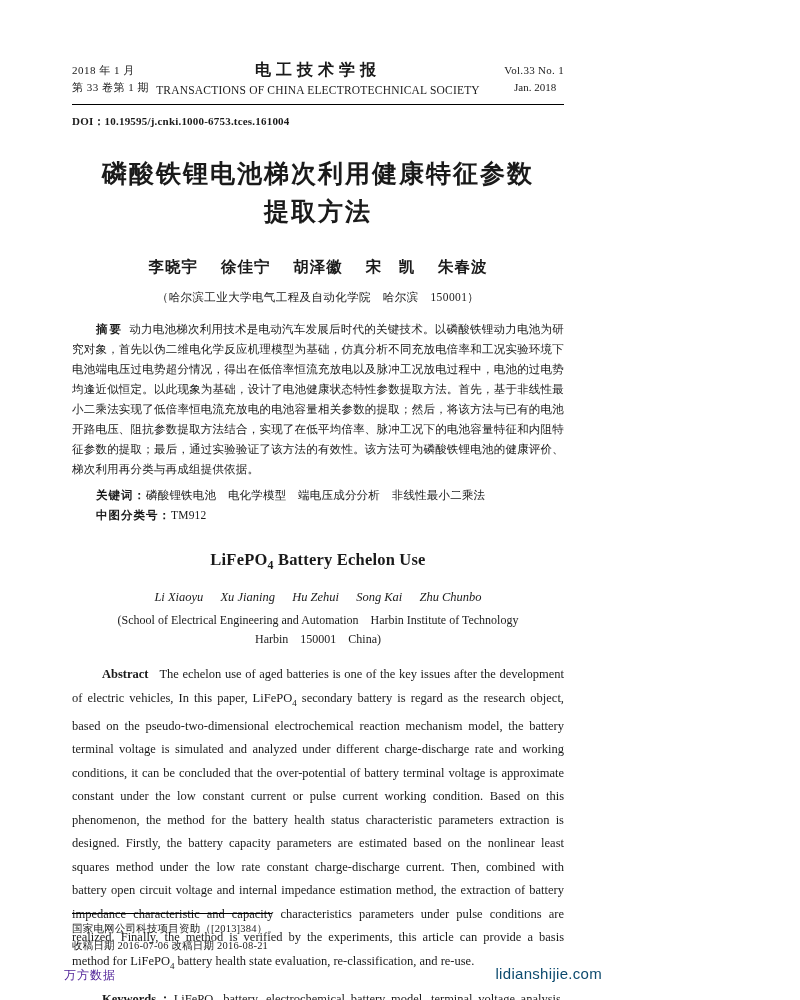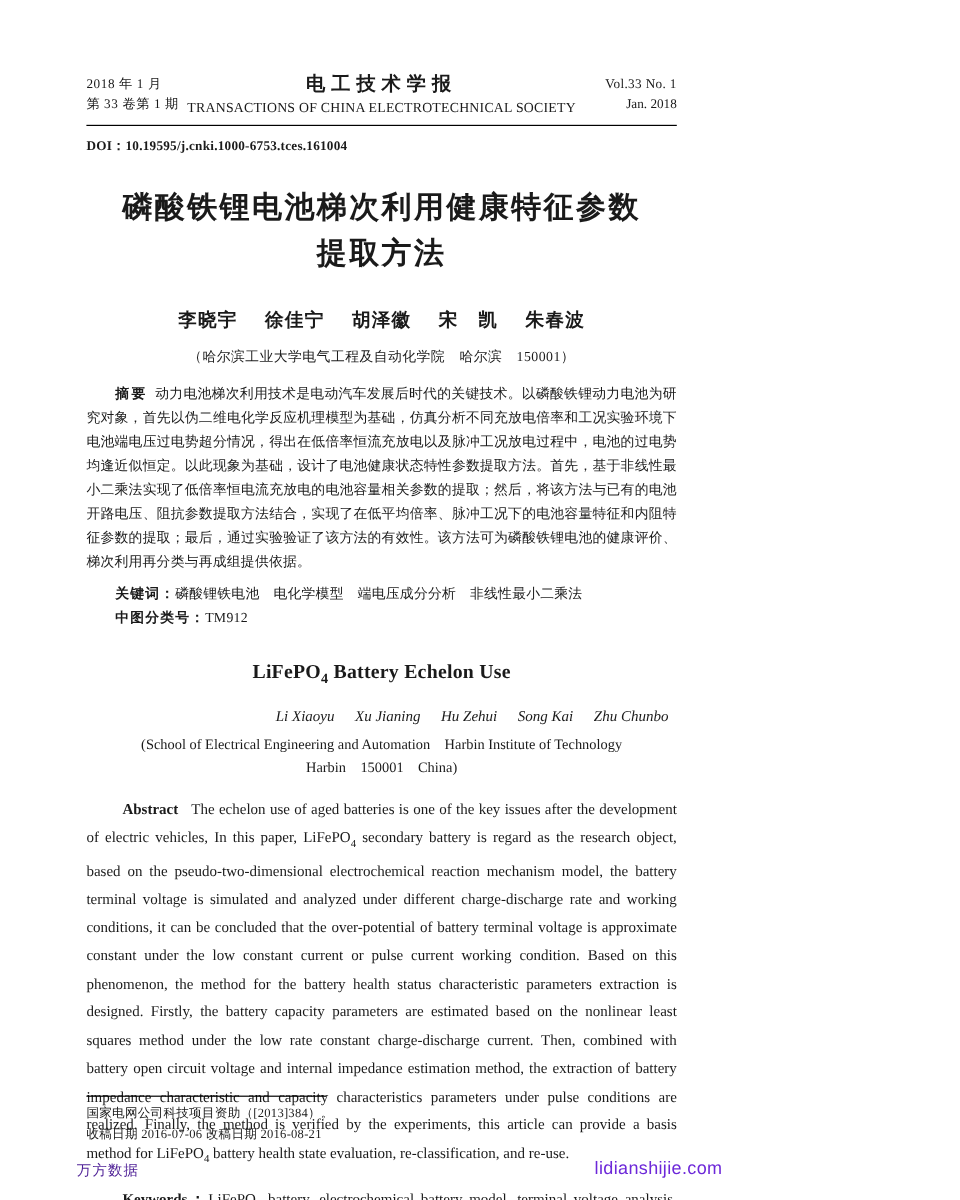--- a/index.html
+++ b/index.html
@@ -57,21 +57,21 @@
     font-family: "Liberation Serif", serif;
     white-space: nowrap;
     margin-top: 3px;
   }
   .runhead-right {
     position: absolute;
     right: 0;
     top: 2px;
     font-size: 11px;
     line-height: 17px;
-    text-align: right;
+    text-align: center;
     white-space: nowrap;
   }
   .runhead-right .vol { letter-spacing: 0.3px; }
   .runhead-right .date { padding-left: 2px; }
   .rule {
     border: none;
     border-top: 1px solid #000;
     margin: 2px 0 0 0;
     height: 0;
   }
@@ -137,21 +137,21 @@
   
   .title-en {
     text-align: center;
     font-size: 16.5px;
     font-weight: bold;
     line-height: 25px;
     margin-top: 22px;
     letter-spacing: 0.2px;
   }
   .authors-en {
-    text-align: right;
+    text-align: center;
     font-size: 12.5px;
     font-style: italic;
     margin-top: 12px;
   }
   .authors-en span { margin: 0 7px; }
   .affil-en {
     text-align: center;
     font-size: 12px;
     margin-top: 6px;
     line-height: 19px;
@@ -198,21 +198,21 @@
     bottom: 16px;
     font-size: 12px;
     color: #4c1d95;
     letter-spacing: 1px;
   }
   .watermark {
     position: absolute;
     right: 34px;
     bottom: 18px;
     font-size: 15px;
-    color: #6d28d9;
+    color: #0c4a6e;
     font-family: "Liberation Sans", sans-serif;
     letter-spacing: 0.3px;
   }
 </style>
 </head>
 <body>
 
 <div class="page">
 
   <div class="runhead">

